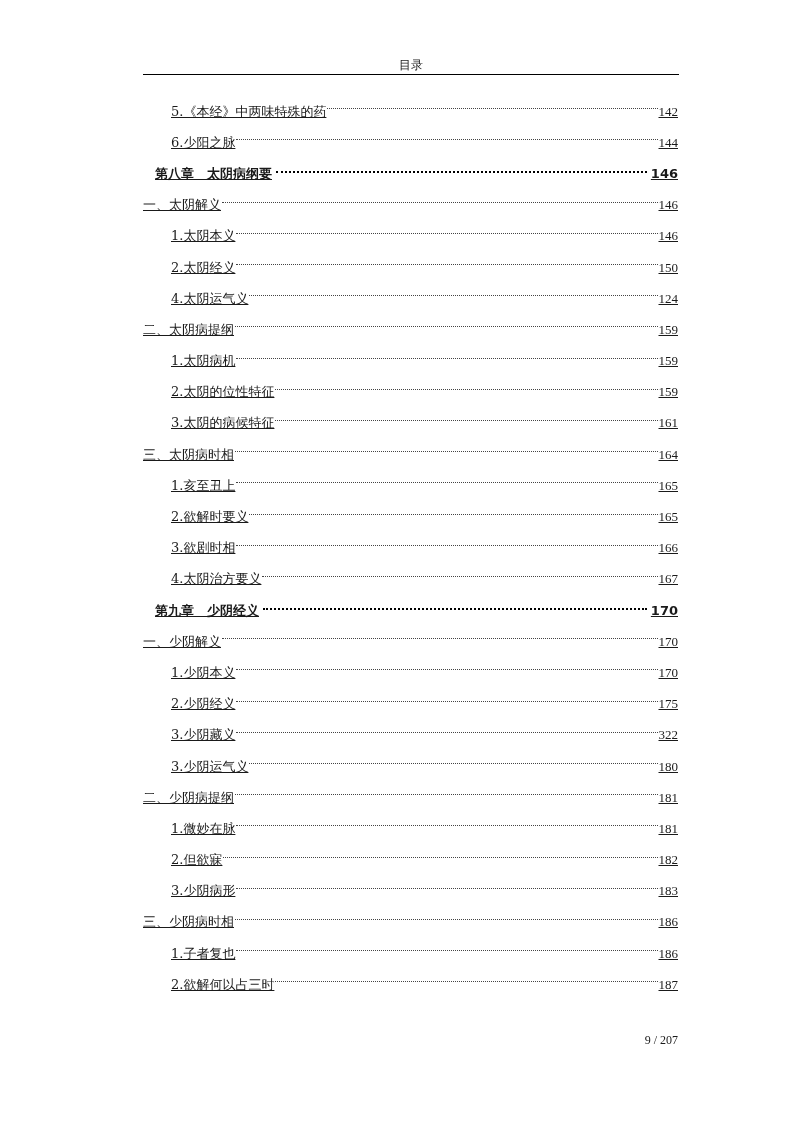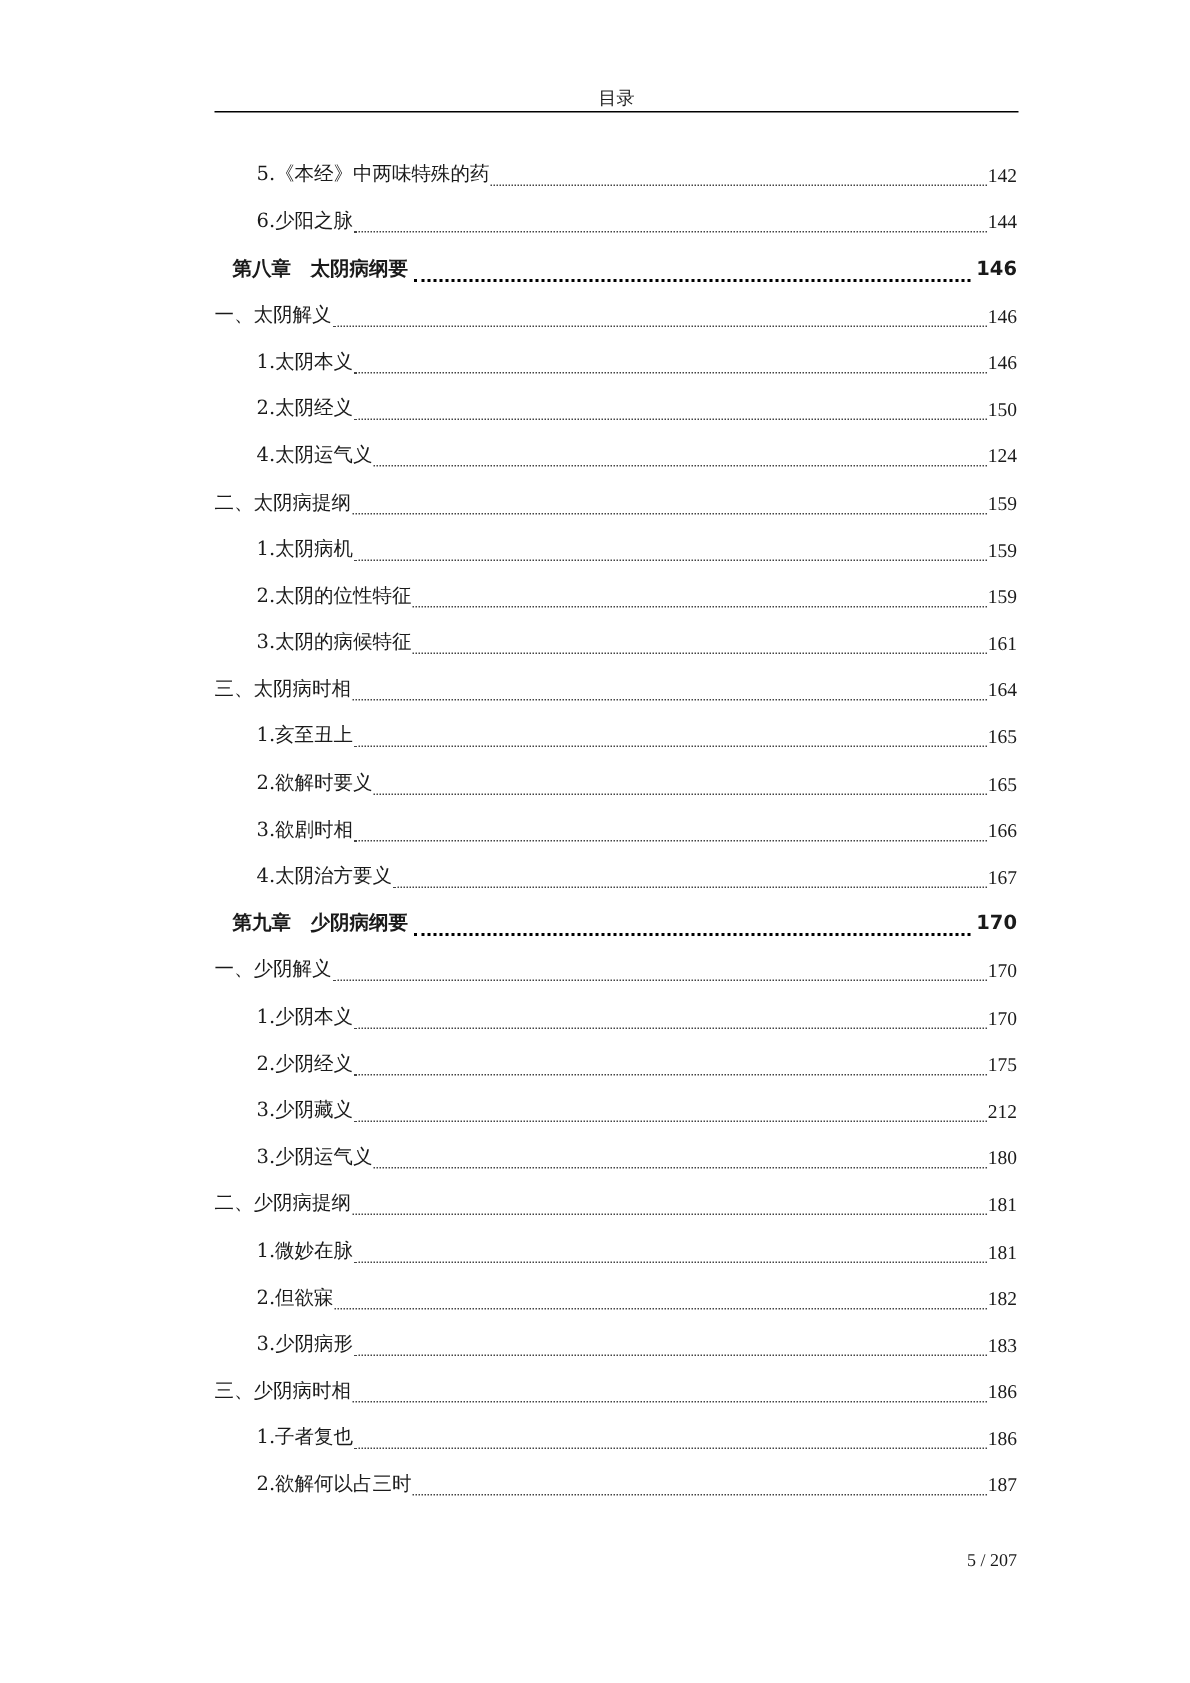--- a/index.html
+++ b/index.html
@@ -34,25 +34,26 @@
       border-top: 1.3px solid #000;
     }
     .toc {
       position: absolute;
       left: 143px;
       top: 96px;
       width: 535px;
     }
     .toc-entry {
       display: flex;
-      align-items: flex-end;
+      align-items: center;
       height: 31.2px;
       font-size: 13px;
       line-height: 20px;
       white-space: nowrap;
+      text-decoration: underline;
     }
     .toc-entry .title {
       flex: 0 0 auto;
     }
     .toc-entry .leader {
       flex: 1 1 auto;
       margin: 0 1px;
       border-bottom: 1px dotted #444;
       transform: translateY(-3px);
       height: 0;
@@ -172,21 +173,21 @@
       <span class="title">3.欲剧时相</span>
       <span class="leader"></span>
       <span class="page">166</span>
     </div>
     <div class="toc-entry level-sub">
       <span class="title">4.太阴治方要义</span>
       <span class="leader"></span>
       <span class="page">167</span>
     </div>
     <div class="toc-entry level-chapter">
-      <span class="title">第九章　少阴病纲要</span>
+      <span class="title">第九章　少阴经义</span>
       <span class="leader"></span>
       <span class="page">170</span>
     </div>
     <div class="toc-entry level-section">
       <span class="title">一、少阴解义</span>
       <span class="leader"></span>
       <span class="page">170</span>
     </div>
     <div class="toc-entry level-sub">
       <span class="title">1.少阴本义</span>
@@ -194,21 +195,21 @@
       <span class="page">170</span>
     </div>
     <div class="toc-entry level-sub">
       <span class="title">2.少阴经义</span>
       <span class="leader"></span>
       <span class="page">175</span>
     </div>
     <div class="toc-entry level-sub">
       <span class="title">3.少阴藏义</span>
       <span class="leader"></span>
-      <span class="page">212</span>
+      <span class="page">322</span>
     </div>
     <div class="toc-entry level-sub">
       <span class="title">3.少阴运气义</span>
       <span class="leader"></span>
       <span class="page">180</span>
     </div>
     <div class="toc-entry level-section">
       <span class="title">二、少阴病提纲</span>
       <span class="leader"></span>
       <span class="page">181</span>
@@ -238,13 +239,13 @@
       <span class="leader"></span>
       <span class="page">186</span>
     </div>
     <div class="toc-entry level-sub">
       <span class="title">2.欲解何以占三时</span>
       <span class="leader"></span>
       <span class="page">187</span>
     </div>
   </div>
 
-<div class="page-footer">5 / 207</div>
+<div class="page-footer">9 / 207</div>
 
 </body></html>

